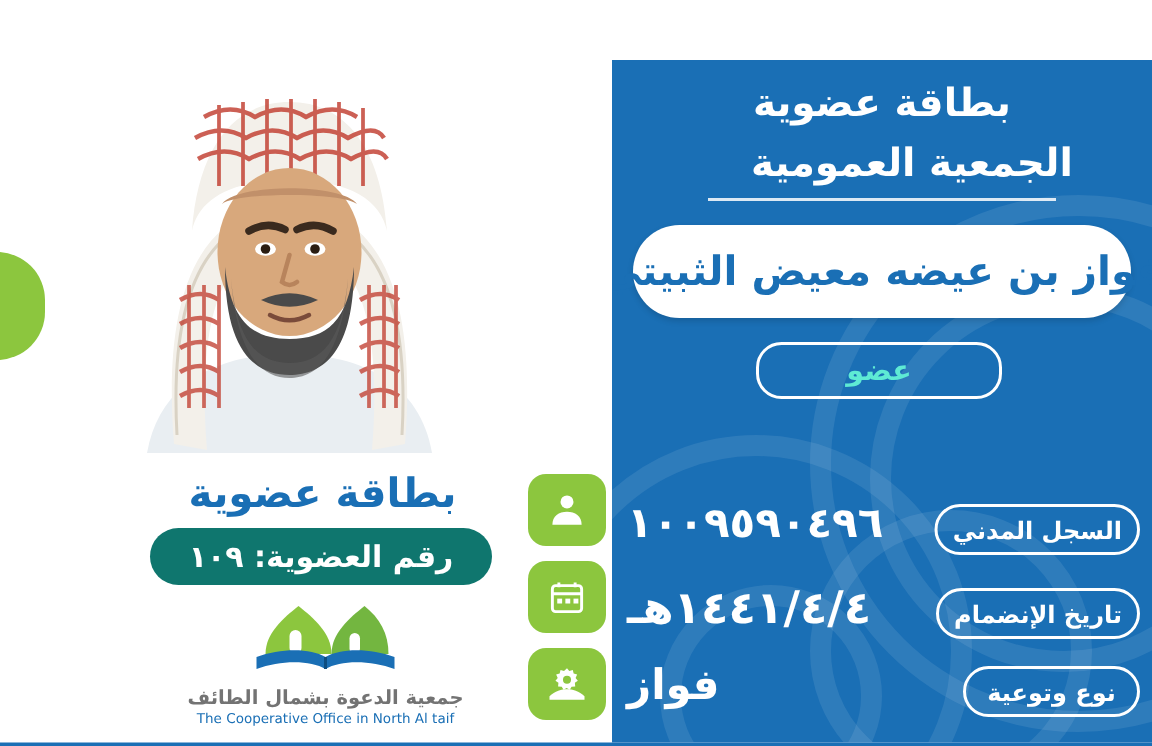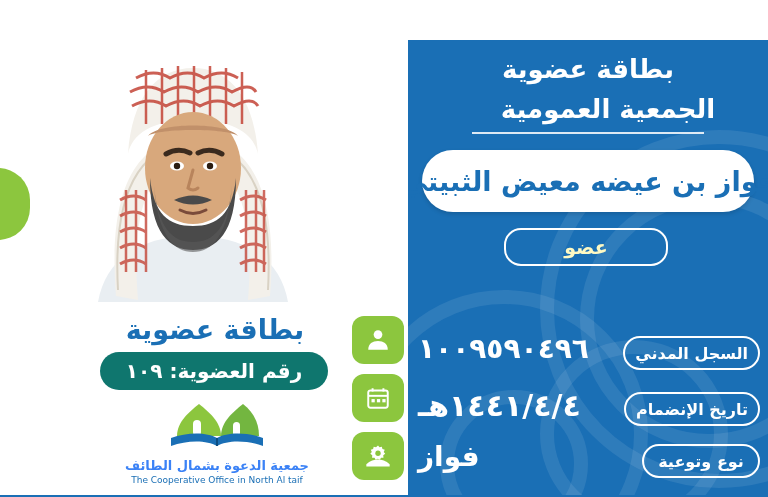--- a/index.html
+++ b/index.html
@@ -140,21 +140,21 @@
     right: 100px;
     width: 160px;
     height: 34px;
     border: 2px solid #ffffff;
     border-radius: 17px;
     display: flex;
     align-items: center;
     justify-content: center;
   }
   .role-pill span {
-    color: #fef9c3;
+    color: #5eead4;
     font-size: 19px;
     font-weight: bold;
     letter-spacing: 4px;
   }
 
   
   .info-row {
     position: absolute;
     right: 0;
     width: 360px;
@@ -253,21 +253,21 @@
   
   .logo-wrap {
     position: absolute;
     left: 112px;
     top: 360px;
     width: 210px;
     height: 90px;
     text-align: center;
   }
   .logo-ar {
-    color: #3b82f6;
+    color: #737373;
     font-size: 13px;
     font-weight: bold;
     margin-top: 2px;
   }
   .logo-en {
     color: #1a6fb5;
     font-size: 9px;
     direction: ltr;
     margin-top: 2px;
   }

